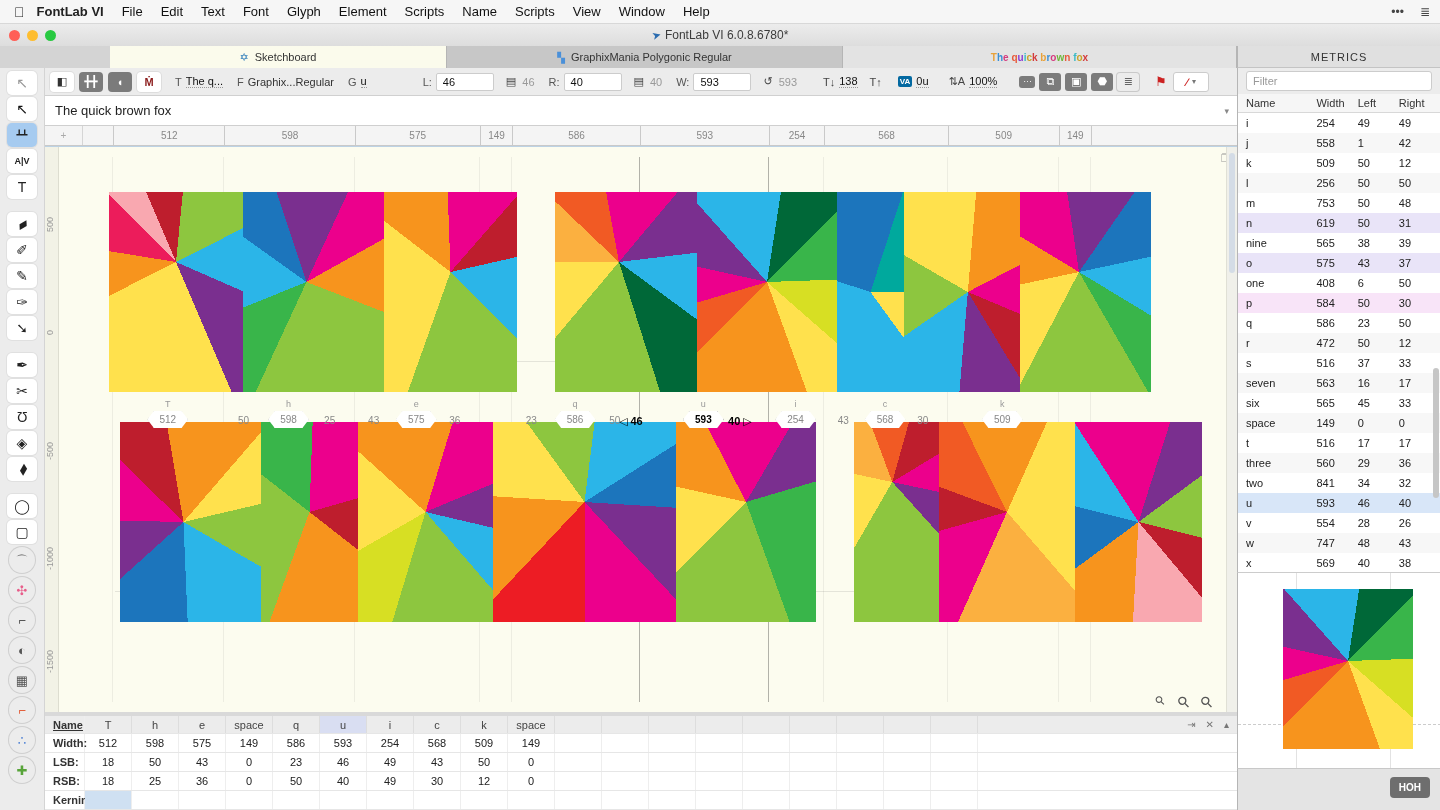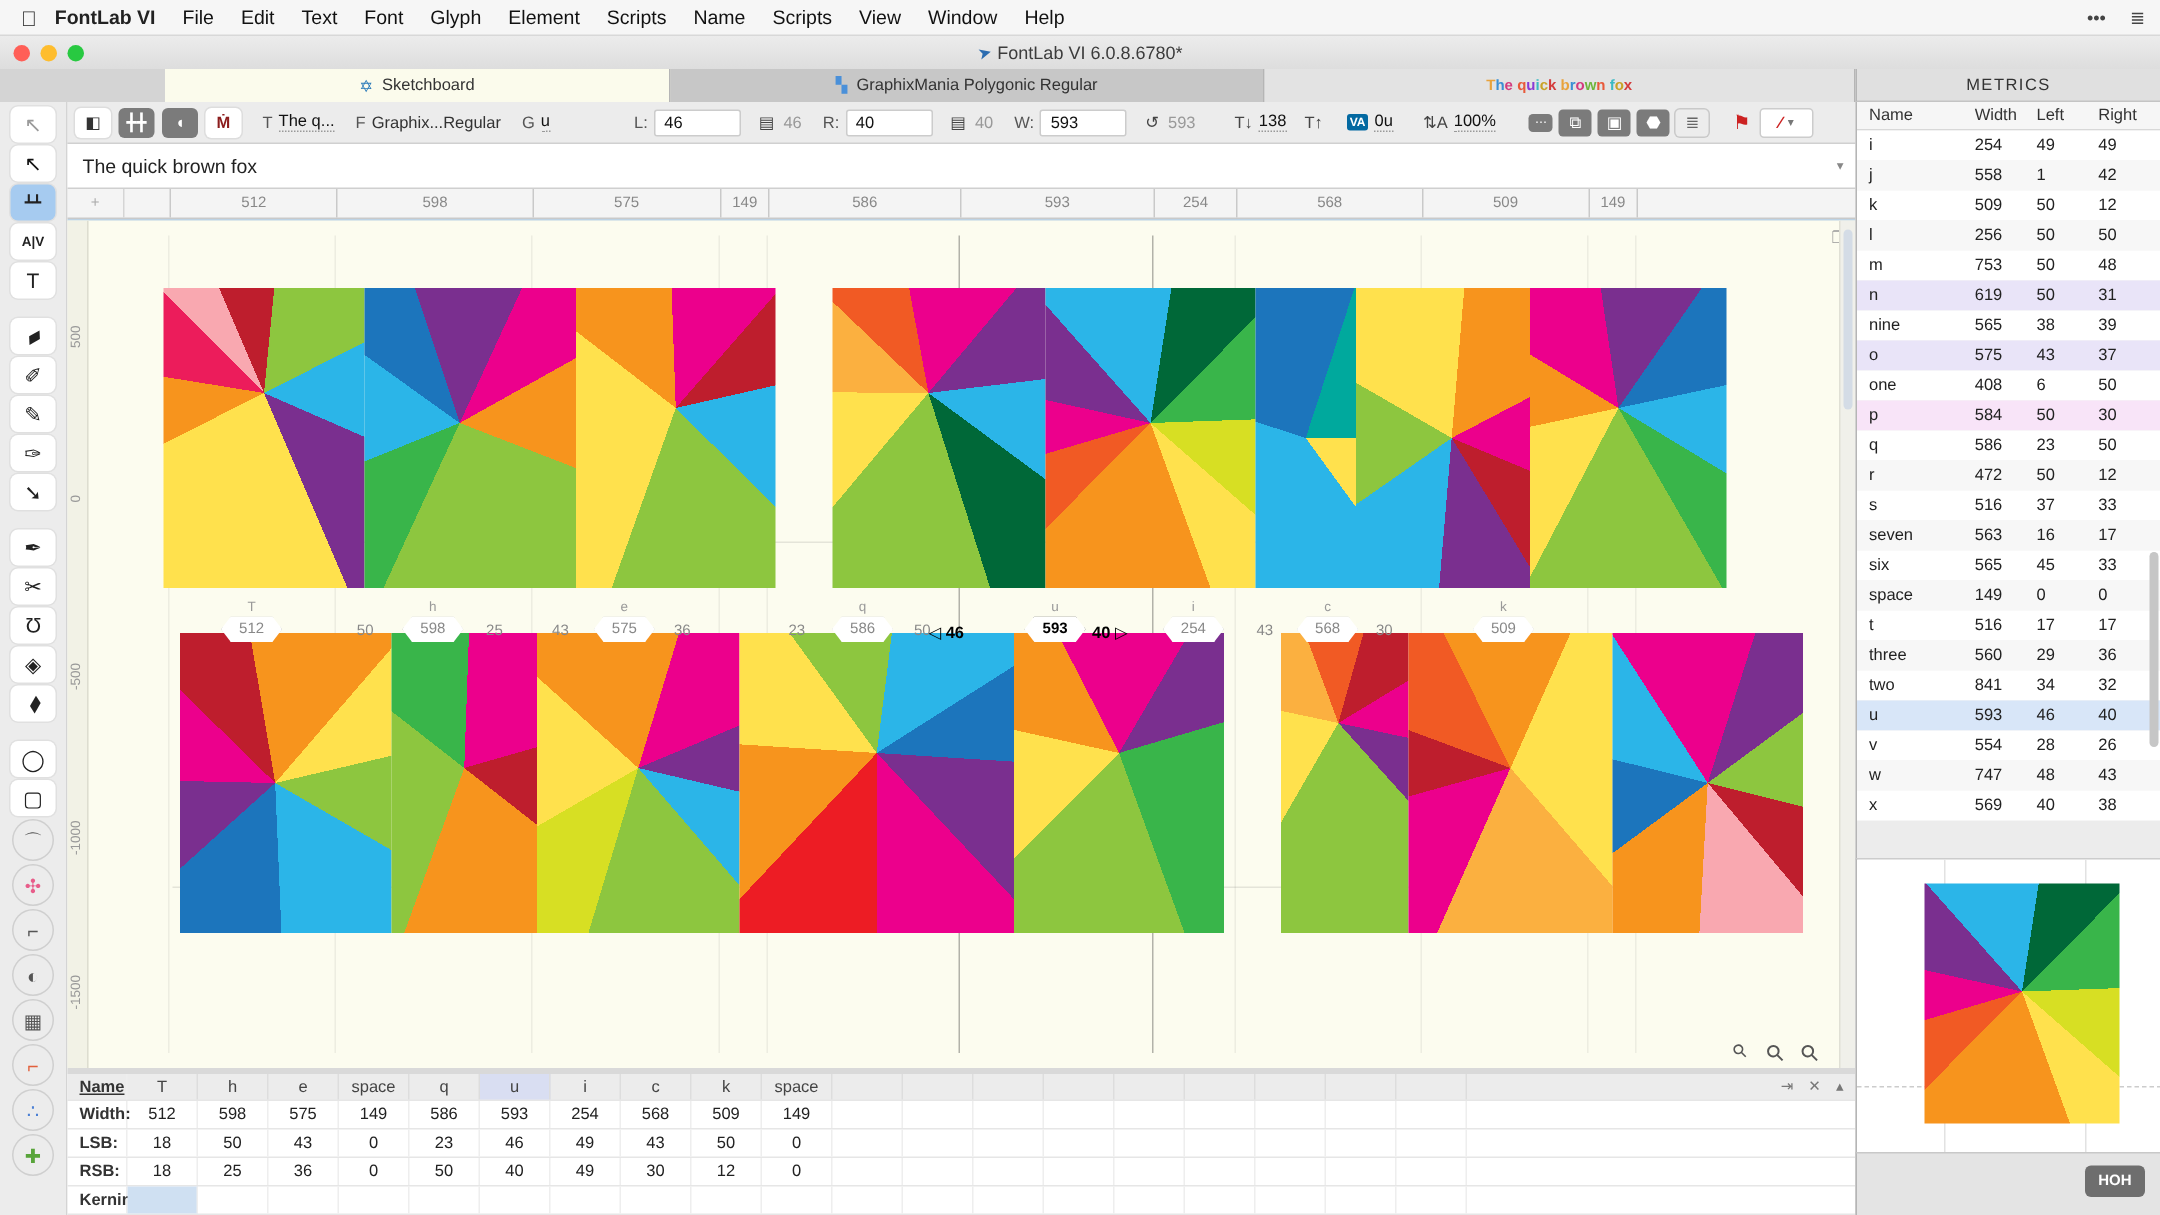--- a/index.html
+++ b/index.html
@@ -545,20 +545,23 @@
         <div class="bcell"></div>
       </div>
     <div class="bicons" id="bicons">
         <span>⇥</span>
         <span>✕</span>
         <span>▴</span>
       </div>
   </div>
 
   <div class="abs rpanel">
+    <div class="filterrow">
+      <span class="filter" title="Filter">Filter</span>
+    </div>
     <div class="mthead" id="mthead">
         <span class="mc1">Name</span>
         <span class="mc2">Width</span>
         <span class="mc3">Left</span>
         <span class="mc4">Right</span>
       </div>
     <div id="mtbody">
         <div class="mtrow">
           <span class="mc1">i</span>
           <span class="mc2">254</span>

